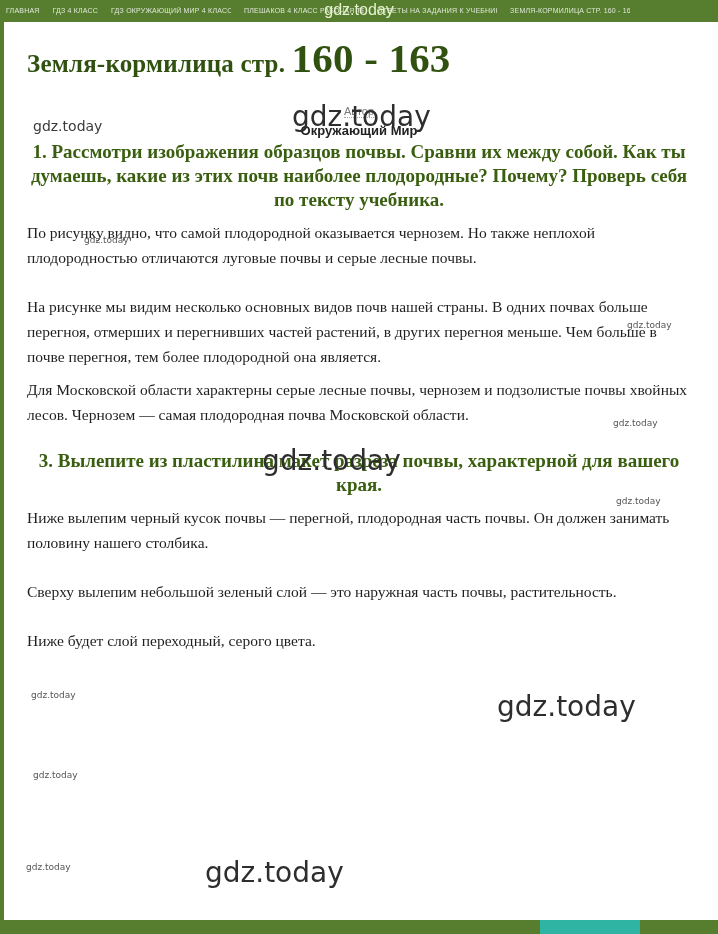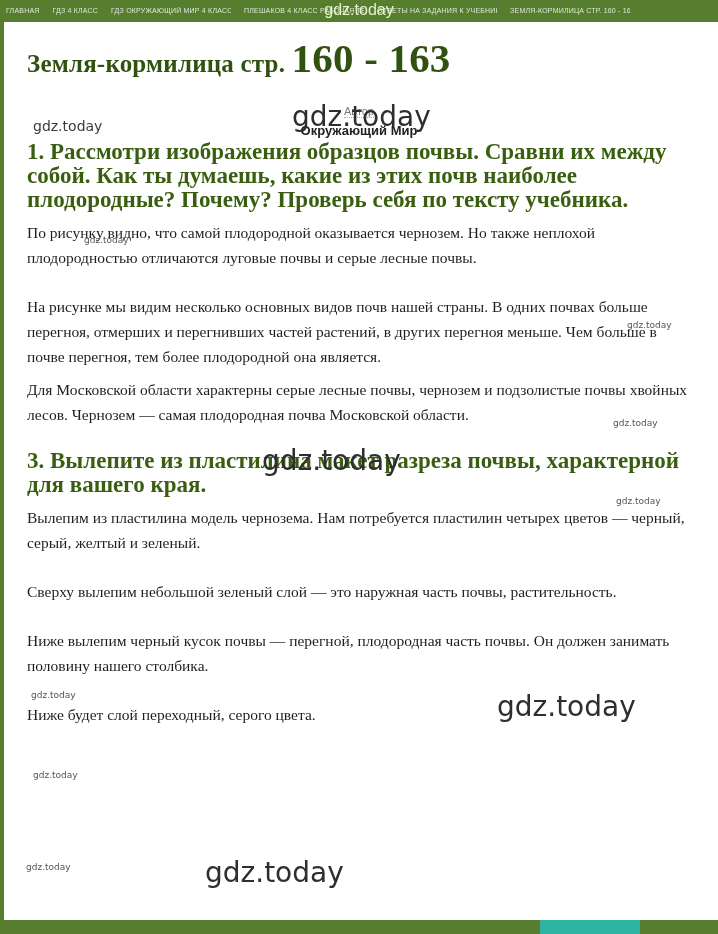--- a/index.html
+++ b/index.html
@@ -41,21 +41,21 @@
   }
   .page-title .pages { font-size:41px; }
   .author-row { margin-top:20px; display:flex; align-items:center; gap:5px; height:18px;flex-direction:column; }
   .author-label {
     font-family:"Liberation Sans", sans-serif; font-size:11px; color:#7a7a7a;
     border-bottom:1px dotted #9aa; cursor:pointer;
   }
   .author-name { font-family:"Liberation Sans", sans-serif; font-size:13px; font-weight:bold; color:#222;text-align:right; }
   .question {
     margin:22px 0 0 0; color:#3a5e10; font-weight:bold;
-    font-size:23px; line-height:24px;
+    font-size:19px; line-height:24px;text-align:center;
   }
   .answer p {
     margin:8px 0 0 0; color:#1f1f1f; font-size:15.5px; line-height:25px;
   }
   .answer p + p { margin-top:24px; }
   
   .wm {
     position:absolute; z-index:3; font-family:"DejaVu Sans", sans-serif;
     color:#333; pointer-events:none; white-space:nowrap;
   }
@@ -97,23 +97,22 @@
     <p>По рисунку видно, что самой плодородной оказывается чернозем. Но также неплохой плодородностью отличаются луговые почвы и серые лесные почвы.</p>
     <p>На рисунке мы видим несколько основных видов почв нашей страны. В одних почвах больше перегноя, отмерших и перегнивших частей растений, в других перегноя меньше. Чем больше в почве перегноя, тем более плодородной она является.</p>
   </div>
 
   <div class="answer">
     <p>Для Московской области характерны серые лесные почвы, чернозем и подзолистые почвы хвойных лесов. Чернозем — самая плодородная почва Московской области.</p>
   </div>
 
   <h2 class="question">3. Вылепите из пластилина макет разреза почвы, характерной для вашего края.</h2>
   <div class="answer">
-    <p>Вылепим из пластилина модель чернозема. Нам потребуется пластилин четырех цветов — черный, серый, желтый и зеленый.</p>
+    <p>Ниже вылепим черный кусок почвы — перегной, плодородная часть почвы. Он должен занимать половину нашего столбика.</p>
     <p>Сверху вылепим небольшой зеленый слой — это наружная часть почвы, растительность.</p>
-    <p>Ниже вылепим черный кусок почвы — перегной, плодородная часть почвы. Он должен занимать половину нашего столбика.</p>
     <p>Ниже будет слой переходный, серого цвета.</p>
   </div>
 </div>
 
 <span class="wm md" style="left:33px; top:118px;">gdz.today</span>
 <span class="wm lg" style="left:292px; top:100px;">gdz.today</span>
 <span class="wm xs" style="left:84px; top:235px;">gdz.today</span>
 <span class="wm xs" style="left:627px; top:320px;">gdz.today</span>
 <span class="wm xs" style="left:613px; top:418px;">gdz.today</span>
 <span class="wm lg" style="left:262px; top:444px;">gdz.today</span>

